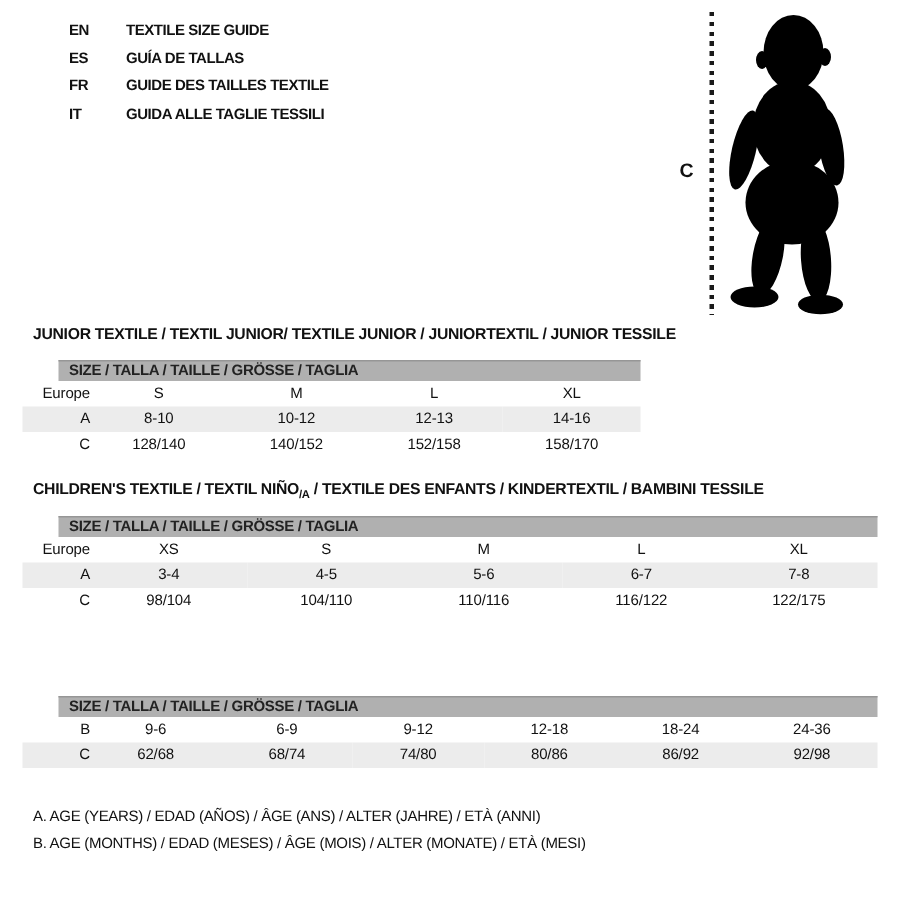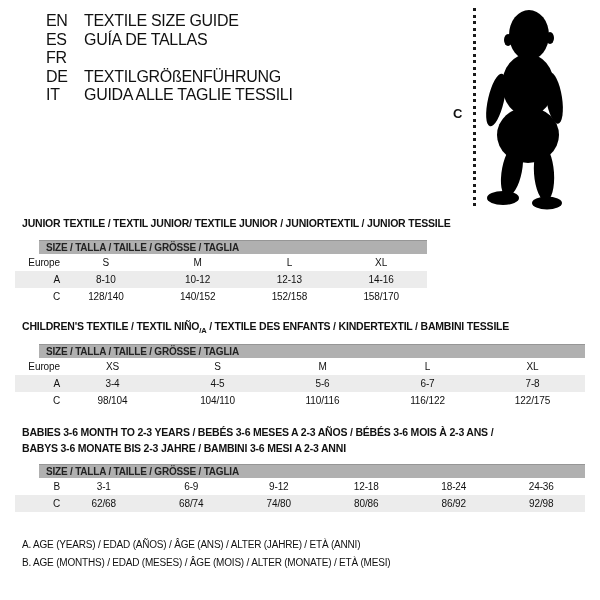--- a/index.html
+++ b/index.html
@@ -4,21 +4,21 @@
 <style>
   html,body { margin:0; padding:0; }
   .page {
     position:relative; width:600px; height:600px;
     background:#ffffff; overflow:hidden;
     font-family:"Liberation Sans", sans-serif;
     color:var(--text, #111111);
   }
   
   .langs { position:absolute; left:22px; top:12px; }
-  .lang-row { display:flex; line-height:18.5px; font-size:16px; font-weight:normal; letter-spacing:-0.3px;padding-left:24px; }
+  .lang-row { display:flex; line-height:18.5px; font-size:10px; font-weight:bold; letter-spacing:-0.3px;padding-left:24px; }
   .lang-row .code { width:38px; flex:0 0 38px; }
   
   .dash-line {
     position:absolute; left:473px; top:8px; width:3px; height:202px;
     background:repeating-linear-gradient(to bottom, #1a1a1a 0 3px, transparent 3px 6.5px);
   }
   .fig-label { position:absolute; left:453px; top:106px; font-size:13px; font-weight:bold; }
   .baby { position:absolute; left:479px; top:8px; color:#000; }
   
   .sec-title {
@@ -55,24 +55,21 @@
     <div class="lang-row">
       <span class="code">EN</span>
       <span class="ttl">TEXTILE SIZE GUIDE</span>
     </div>
     <div class="lang-row">
       <span class="code">ES</span>
       <span class="ttl">GUÍA DE TALLAS</span>
     </div>
     <div class="lang-row">
       <span class="code">FR</span>
-    </div>
-    <div class="lang-row">
-      <span class="code">DE</span>
-      <span class="ttl">TEXTILGRÖßENFÜHRUNG</span>
+      <span class="ttl">GUIDE DES TAILLES TEXTILE</span>
     </div>
     <div class="lang-row">
       <span class="code">IT</span>
       <span class="ttl">GUIDA ALLE TAGLIE TESSILI</span>
     </div>
   </div>
 
   <div class="dash-line"></div>
   <span class="fig-label">C</span>
   <svg class="baby" width="96" height="204" viewBox="0 0 96 204" fill="currentColor" xmlns="http://www.w3.org/2000/svg">
@@ -160,40 +157,36 @@
         <td>98/104</td>
         <td>104/110</td>
         <td>110/116</td>
         <td>116/122</td>
         <td>122/175</td>
       </tr>
     </tbody>
       </table>
   </div>
 
-  <div class="sec-title" style="top:425px">
-    <div>BABIES 3-6 MONTH TO 2-3 YEARS / BEBÉS 3-6 MESES A 2-3 AÑOS / BÉBÉS 3-6 MOIS À 2-3 ANS /</div>
-    <div>BABYS 3-6 MONATE BIS 2-3 JAHRE / BAMBINI 3-6 MESI A 2-3 ANNI</div>
-  </div>
   <div class="tblbox" style="top:464px; width:570px">
     <div class="size-bar">SIZE / TALLA / TAILLE / GRÖSSE / TAGLIA</div>
     <table>
       <colgroup>
           <col class="labcol">
           <col>
           <col>
           <col>
           <col>
           <col>
           <col>
         </colgroup>
       <tbody>
           <tr>
         <td class="lab">B</td>
-        <td>3-1</td>
+        <td>9-6</td>
         <td>6-9</td>
         <td>9-12</td>
         <td>12-18</td>
         <td>18-24</td>
         <td>24-36</td>
       </tr>
       <tr class="stripe">
         <td class="lab">C</td>
         <td>62/68</td>
         <td>68/74</td>

